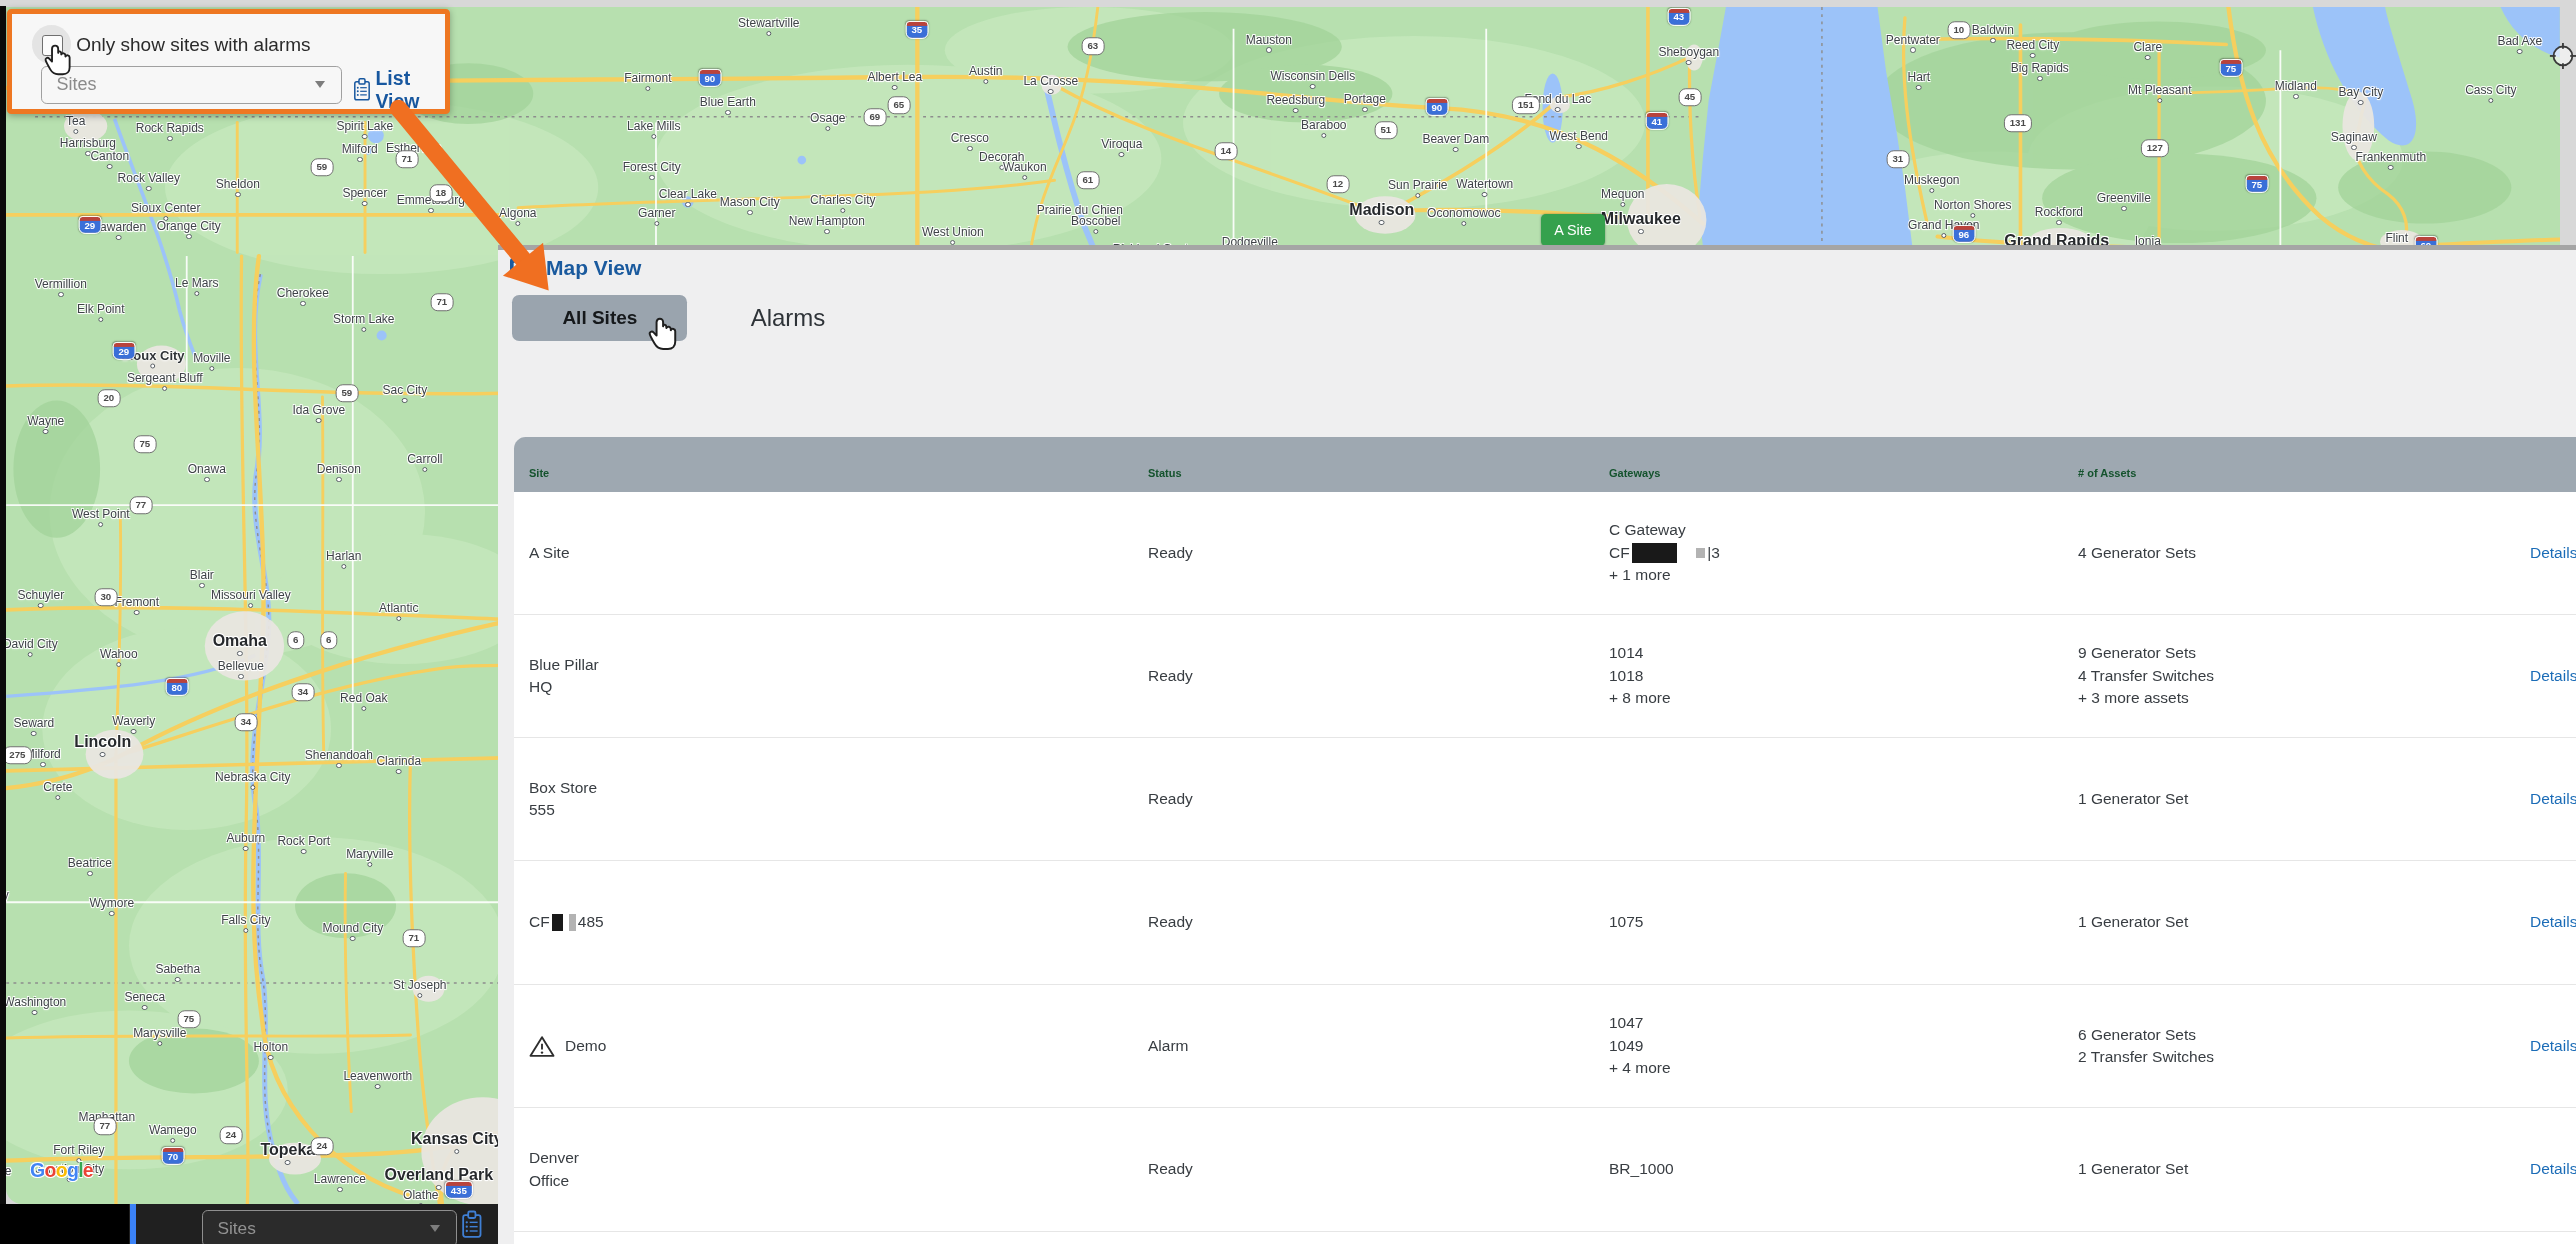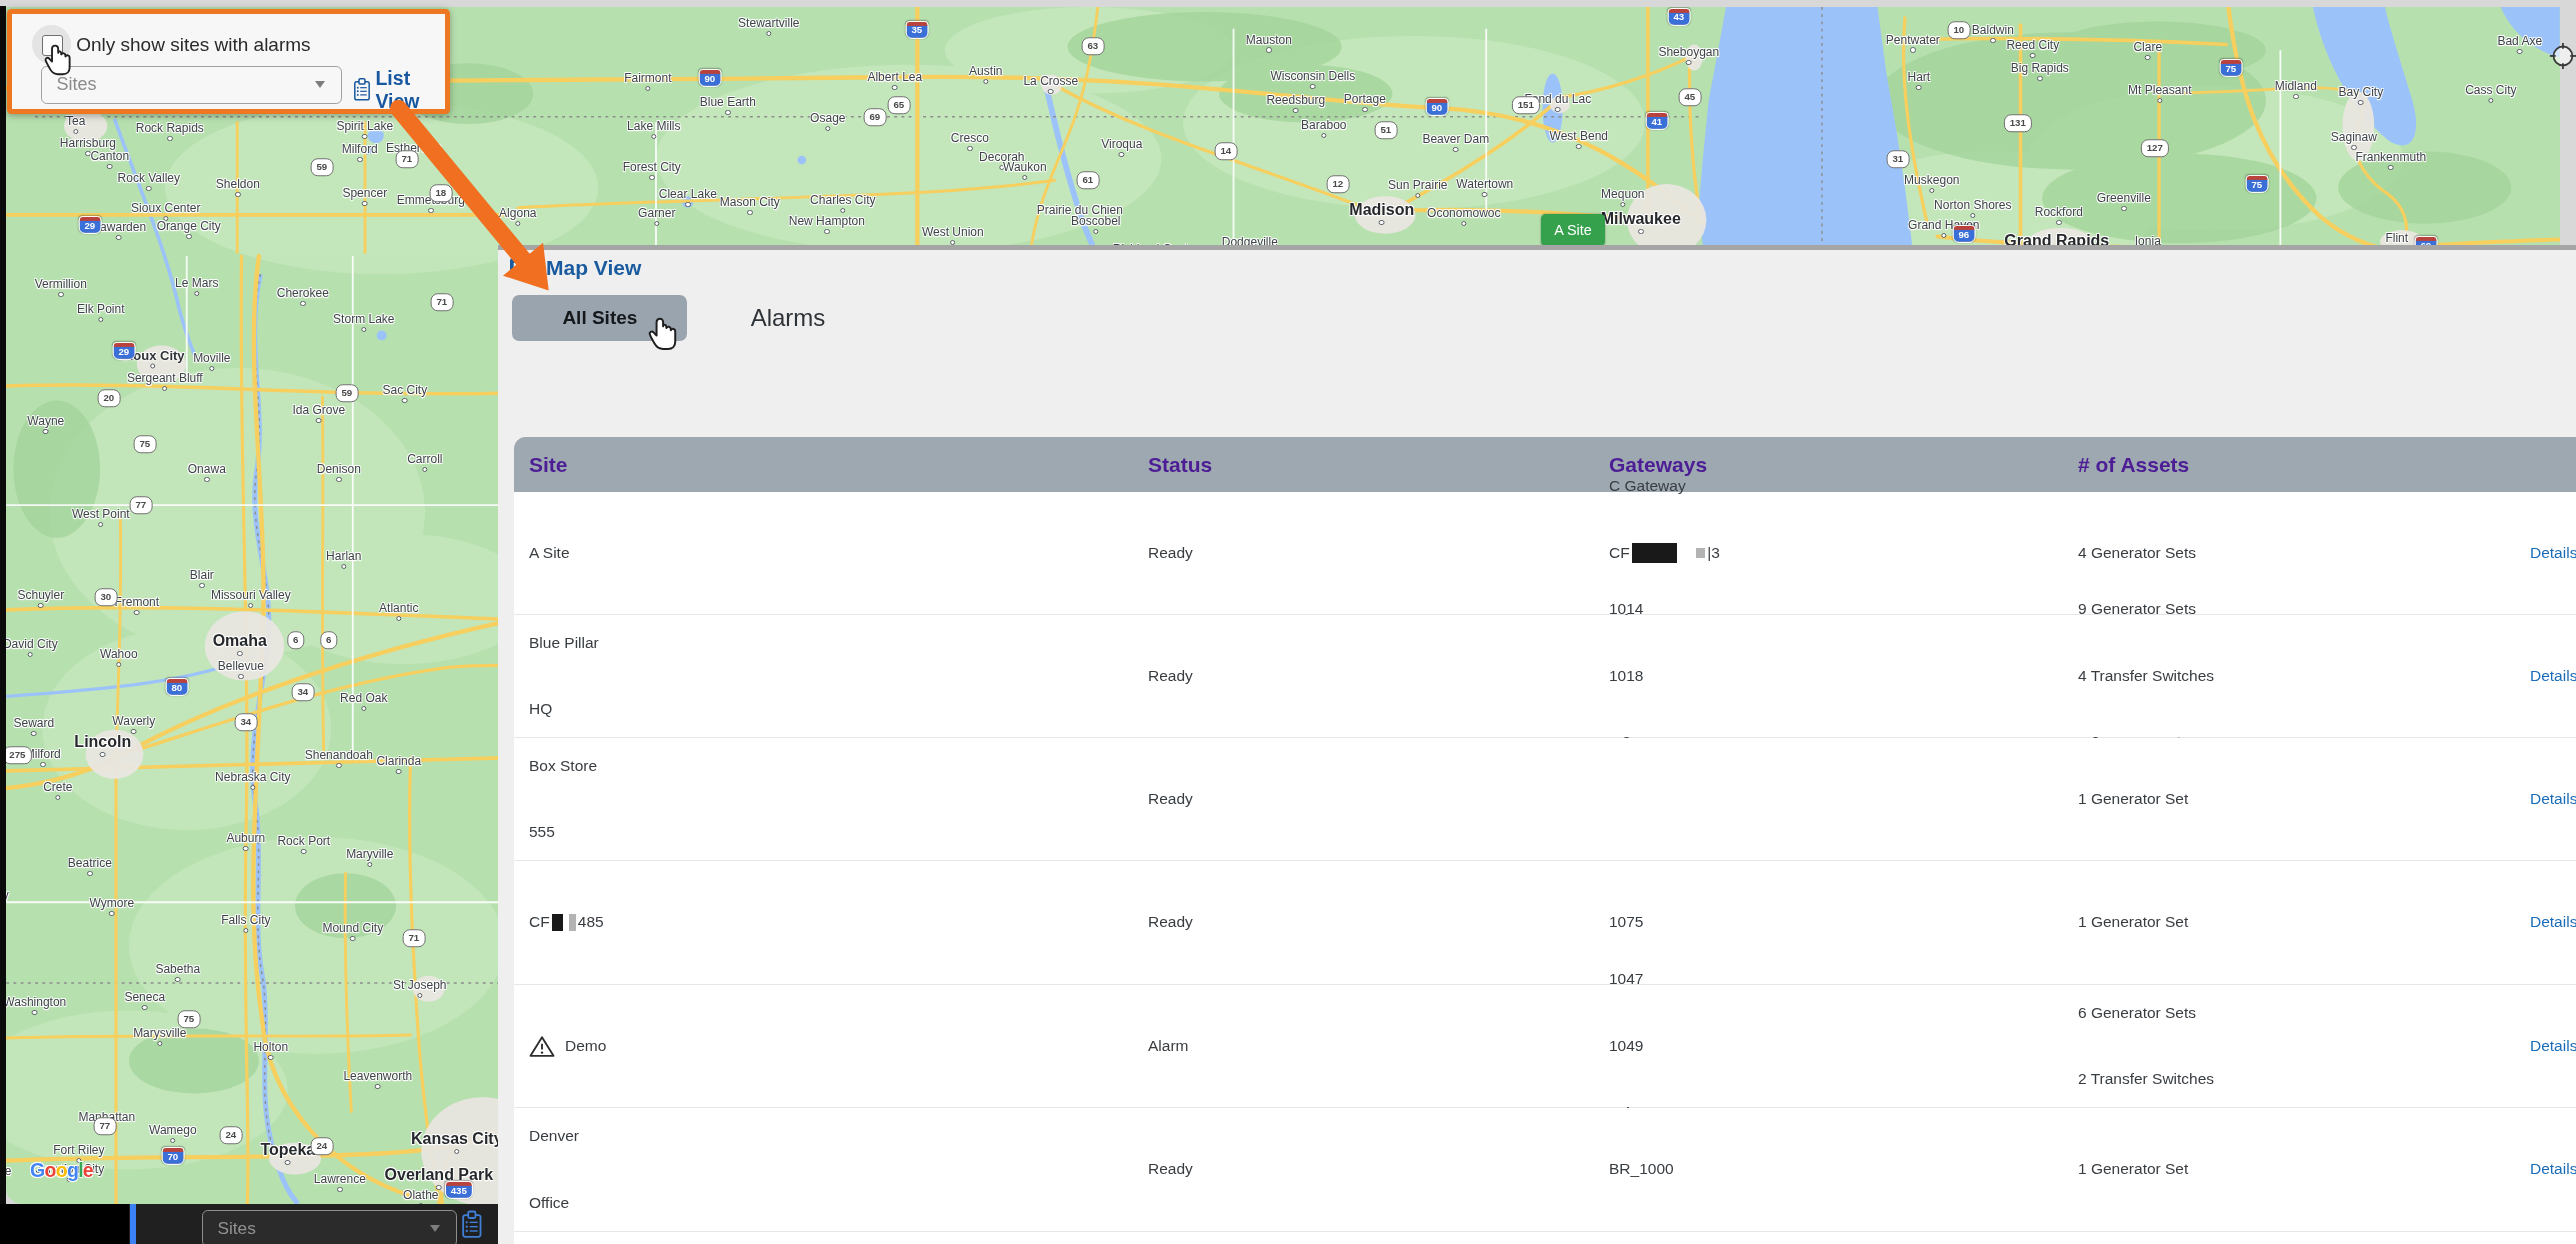--- a/index.html
+++ b/index.html
@@ -39,25 +39,25 @@
   #map-view-label{position:absolute;left:48px;top:5.8px;font-size:21px;font-weight:700;color:#1a5a9e;}
   #tab-all-sites{position:absolute;left:14.4px;top:45px;width:175px;height:46px;background:#9aa4ae;border-radius:7.2px;
         display:flex;align-items:center;justify-content:center;font-size:19px;font-weight:700;color:#15181b;}
   #tab-alarms{position:absolute;left:189px;top:45px;width:202px;height:46px;
         display:flex;align-items:center;justify-content:center;font-size:24px;color:#2e3338;}
   #search-box{position:absolute;left:16px;top:102px;width:2033px;height:68px;border:1.4px solid #a7a7a7;border-radius:5.8px;}
   #search-label{position:absolute;left:11.6px;top:-10px;background:#efeff0;padding:0 5.8px;font-size:14.4px;color:#6e6e6e;}
   #search-icon{position:absolute;left:8.7px;top:16px;}
 
   #thead{position:absolute;left:16px;top:187px;width:2062px;height:55px;background:#9ea8b1;border-radius:11.6px 0 0 0;}
-  .hcol{position:absolute;top:0;height:100%;display:flex;align-items:center;font-weight:700;font-size:21px;color:#4c1d95;}
+  .hcol{position:absolute;top:8px;height:100%;display:flex;align-items:center;font-weight:700;font-size:11px;color:#14532d;}
   #tbody{position:absolute;left:16px;top:242px;width:2062px;}
   .trow{position:relative;width:2062px;background:#fff;border-bottom:1.4px solid #e6e6e6;}
   .cell{position:absolute;top:0;height:100%;display:flex;flex-direction:column;justify-content:center;
-        font-size:15.5px;color:#383d42;line-height:22.4px;gap:44px;}
+        font-size:15.5px;color:#383d42;line-height:22.4px;}
   .c-site{left:15px;width:606px;}
   .c-status{left:634px;width:404px;}
   .c-gw{left:1095px;width:448px;}
   .c-as{left:1564px;width:433px;}
   .c-dt{left:2016px;width:144px;}
   .ln{white-space:nowrap;}
   .inline{display:flex;align-items:center;}
   .details{color:#1b6cb7;font-size:15.5px;}
   .rd{display:inline-block;background:#191919;margin:0 2.2px;}
   .rd.g{background:#b3b3b3;}

